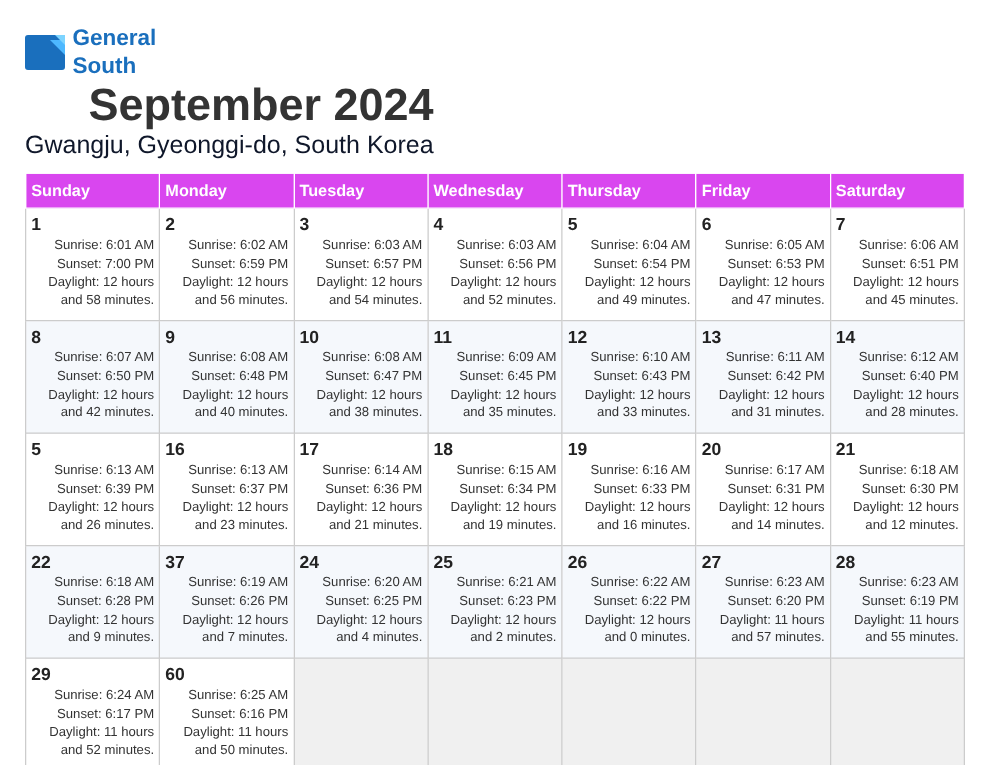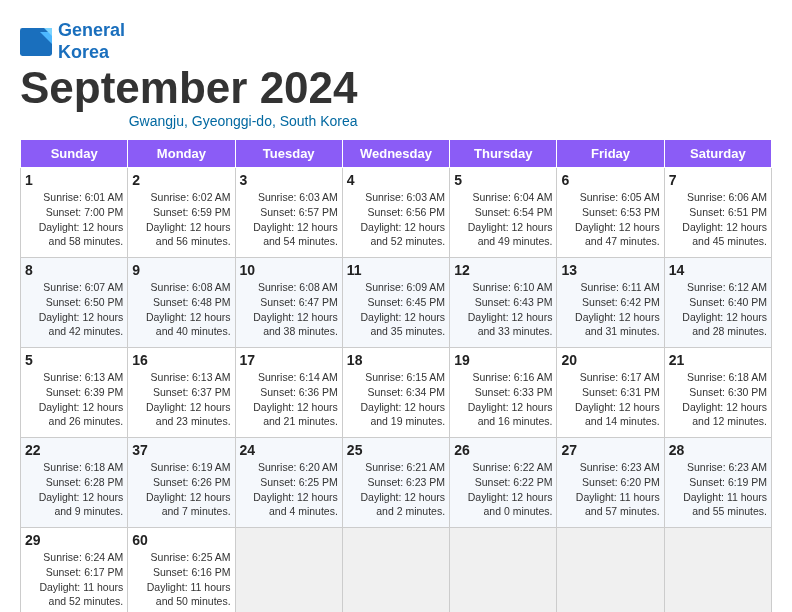--- a/index.html
+++ b/index.html
@@ -32,38 +32,38 @@
       color: #1a6fbd;
     }
     .logo-icon {
       width: 32px;
       height: 28px;
     }
     .title-block {
       text-align: right;
     }
     .month-title {
-      font-size: 44px;
+      font-size: 36px;
       font-weight: bold;
       color: #333;
     }
     .location-title {
-      font-size: 14px;
-      color: #0369a1;
+      font-size: 20px;
+      color: #0f172a;
     }
     .calendar-table {
       width: 100%;
       border-collapse: collapse;
       font-size: 11px;
     }
     .calendar-table th {
-      background-color: #8b5cf6;
+      background-color: #d946ef;
       color: #fff;
       padding: 6px 4px;
-      text-align: center;
+      text-align: left;
       font-size: 13px;
       font-weight: bold;
       border: 1px solid #fff;
     }
     .calendar-table td {
       border: 1px solid #ccc;
       vertical-align: top;
       padding: 4px;
       height: 90px;
       width: calc(100% / 7);
@@ -94,21 +94,21 @@
 
 <div class="header-section">
   <div class="logo">
     <svg class="logo-icon" viewBox="0 0 40 35" xmlns="http://www.w3.org/2000/svg">
       <rect x="0" y="0" width="40" height="35" rx="3" fill="#1a6fbd"></rect>
       <polygon points="25,5 40,5 40,20" fill="#4db8ff"></polygon>
       <polygon points="30,0 40,0 40,10" fill="#7dd4ff"></polygon>
     </svg>
     <div class="logo-text">
       <div><span>General</span></div>
-      <div style="color:#1a6fbd;">Korea</div>
+      <div style="color:#1a6fbd;">South</div>
     </div>
   </div>
   <div class="title-block">
     <div class="month-title">September 2024</div>
     <div class="location-title">Gwangju, Gyeonggi-do, South Korea</div>
   </div>
 </div>
 
 <table class="calendar-table">
   <thead>

